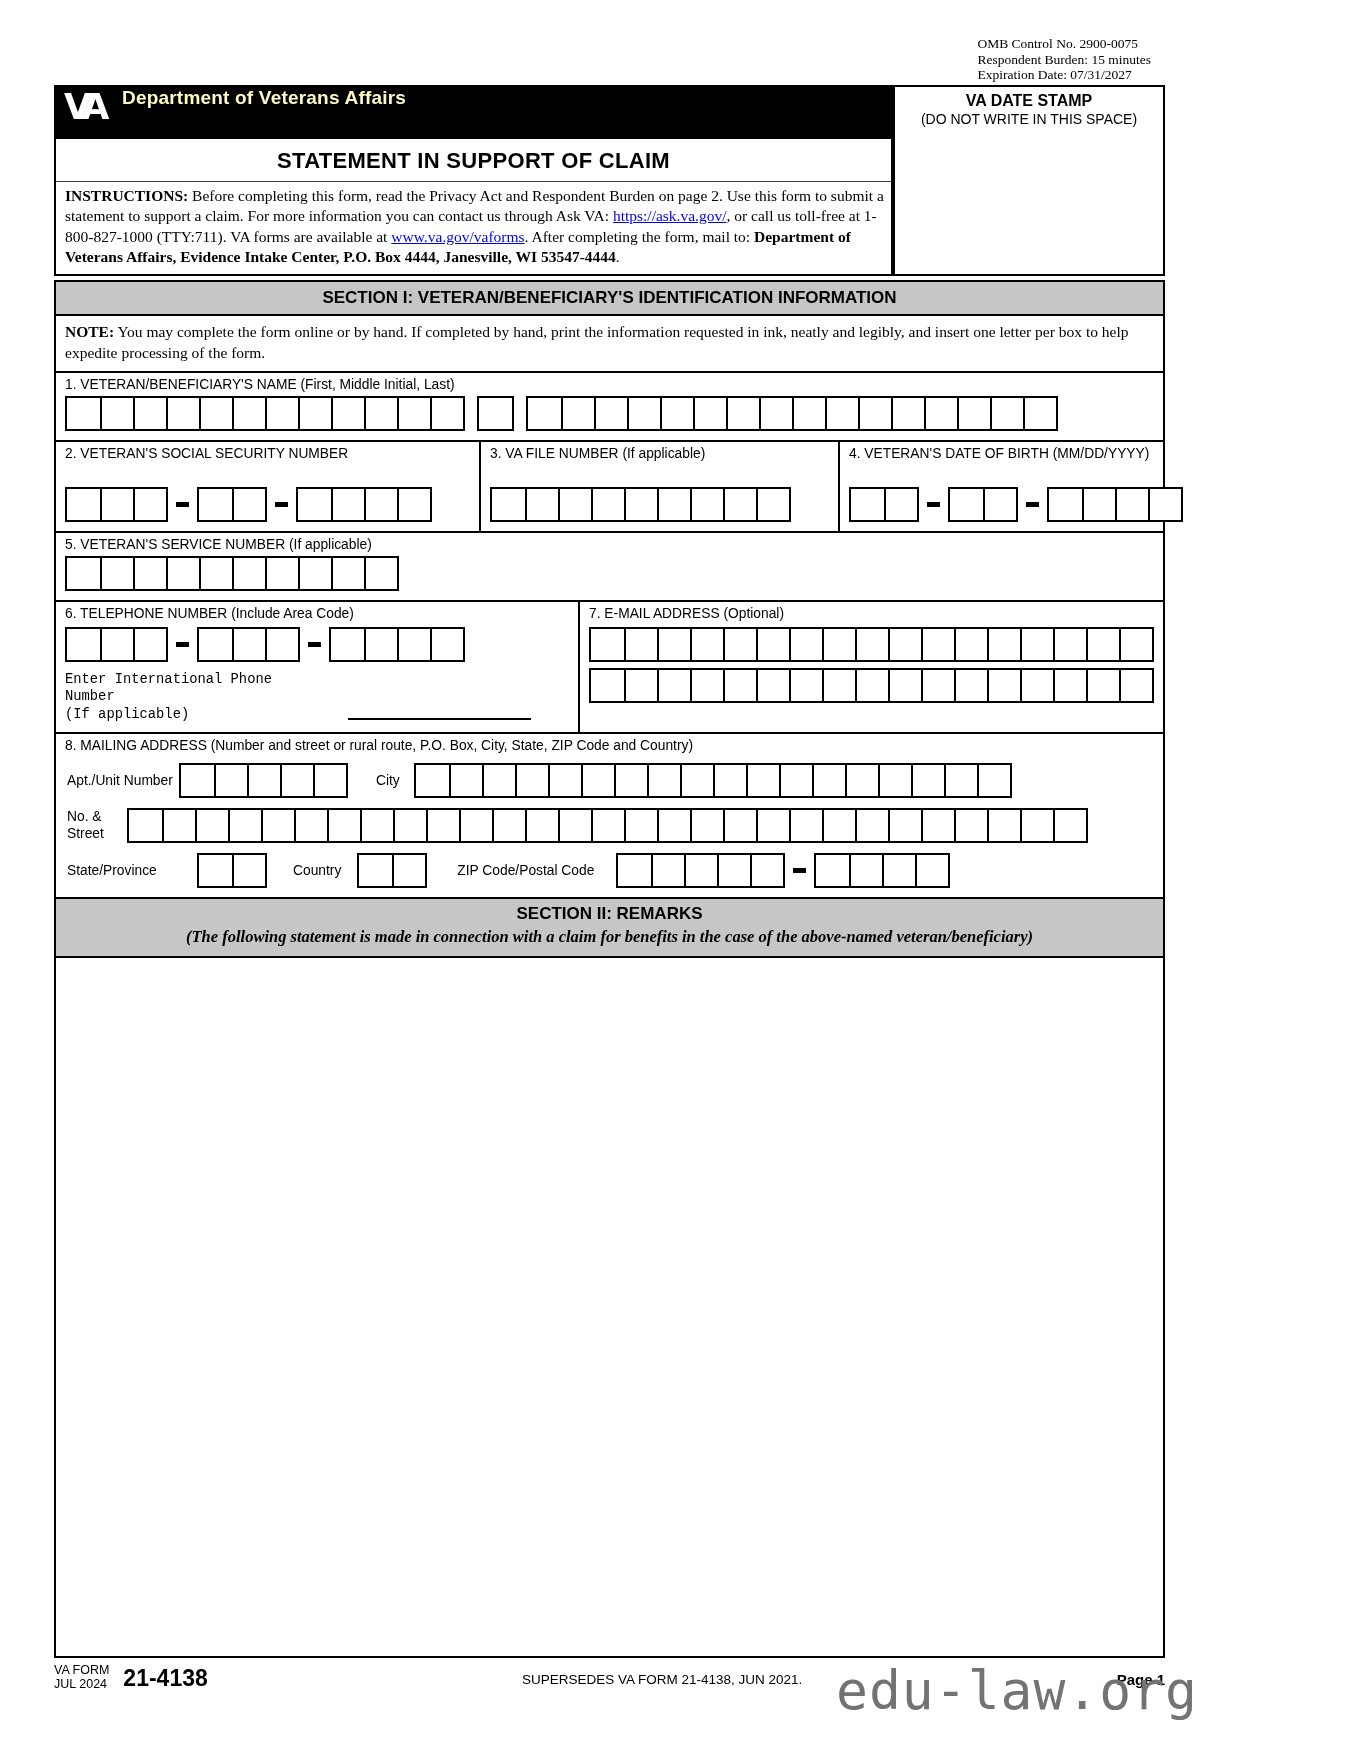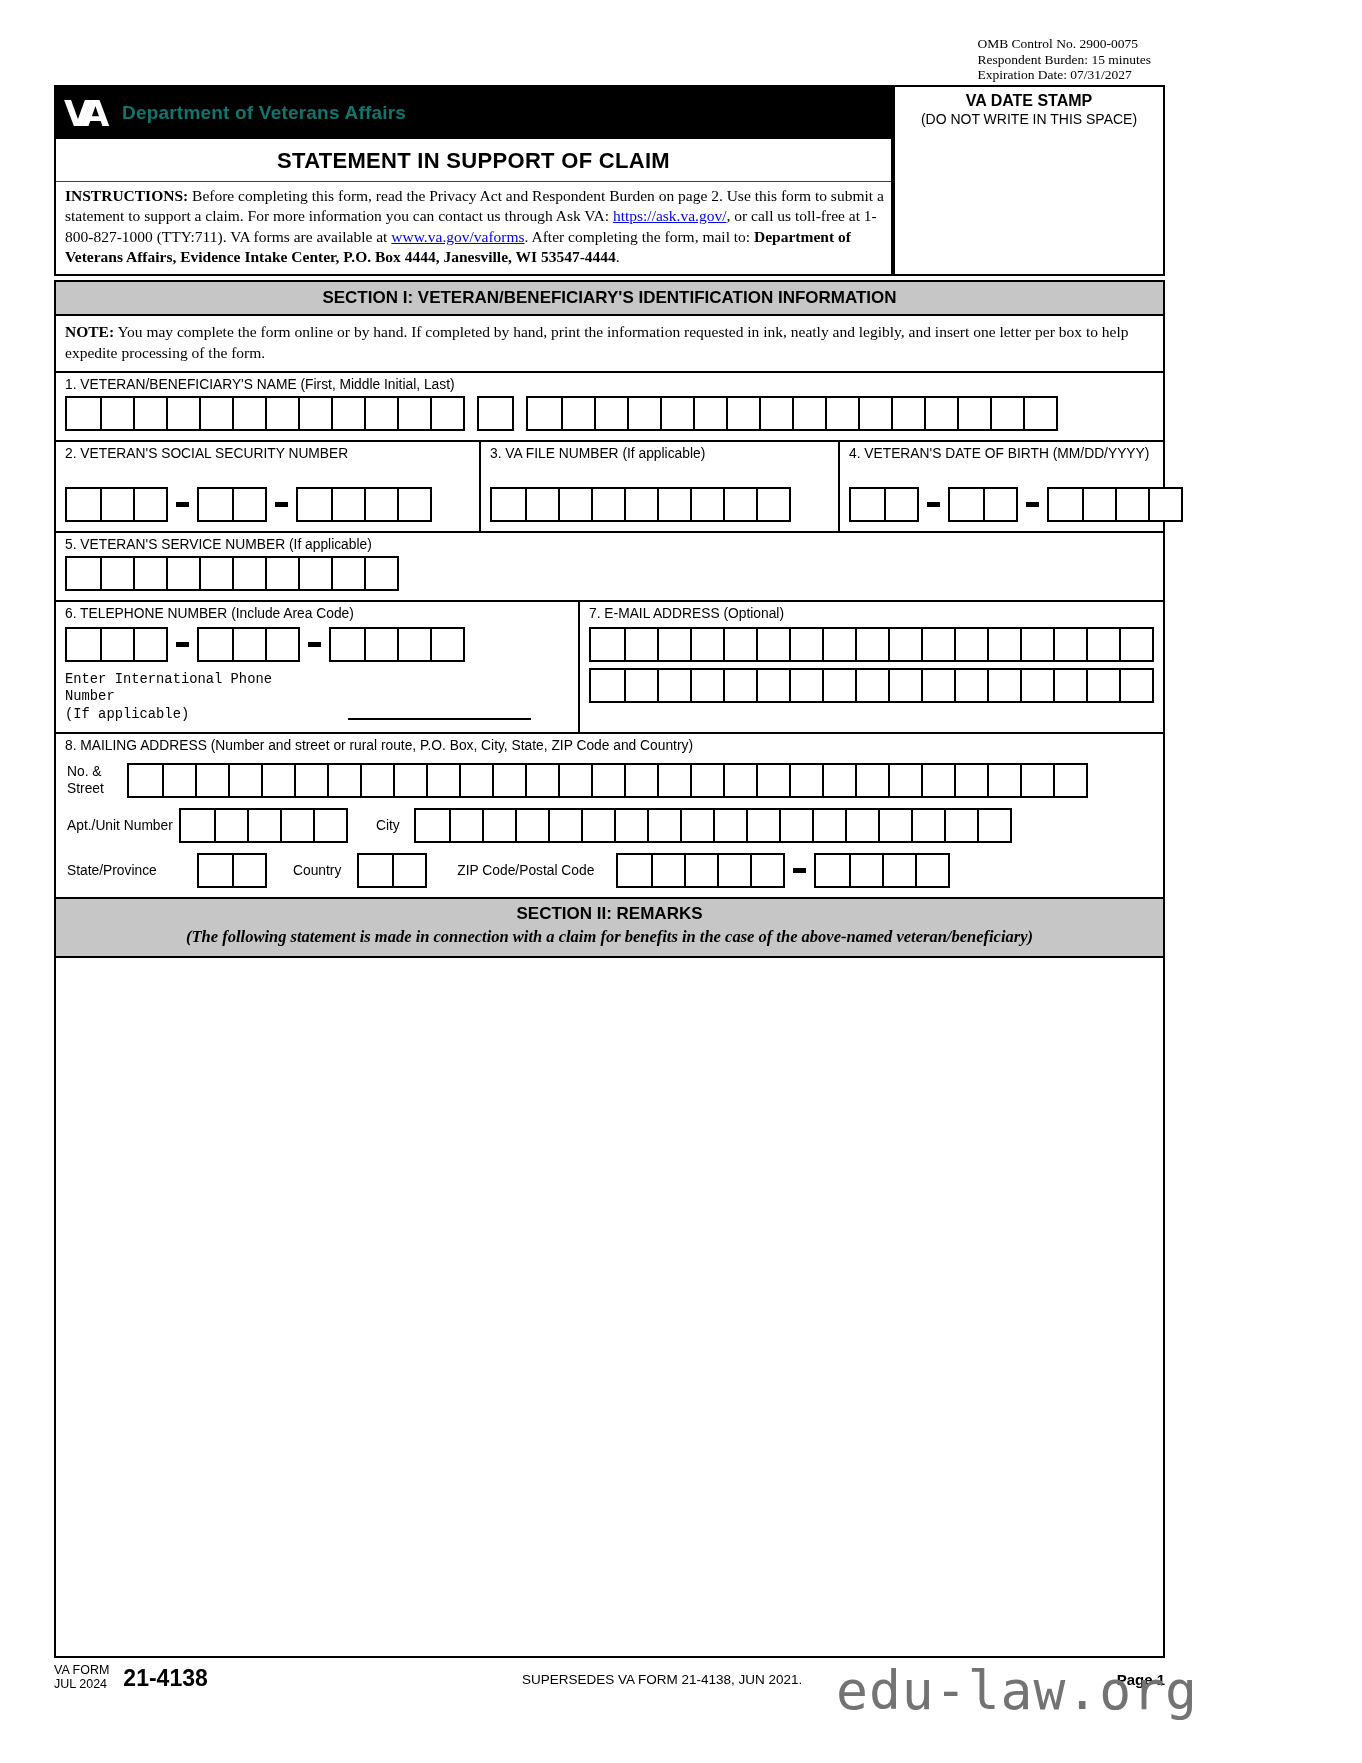--- a/index.html
+++ b/index.html
@@ -6,21 +6,21 @@
   html,body { background:#fff; }
   body { width:1362px; height:1763px; position:relative; font-family:"Liberation Sans",sans-serif; color:#000; overflow:hidden; }
   .sheet { position:absolute; left:54px; top:36px; width:1111px; }
 
   
   .omb { font-family:"Liberation Serif",serif; font-size:13.5px; line-height:1.16; width:fit-content; margin-left:auto; margin-right:14px; margin-bottom:2px; }
 
   
   .top { display:flex; align-items:stretch; }
   .top-left { width:839px; border:2px solid #000; background:#fff; }
-  .banner { background:#000; color:#0f766e; height:52px; display:flex; align-items:center; padding-left:8px; }
+  .banner { background:#000; color:#fef9c3; height:52px; display:flex; align-items:flex-start; padding-left:8px; }
   .va-logo { display:inline-flex; margin-right:8px; }
   .agency { font-weight:bold; font-size:19px; letter-spacing:0.2px; }
   .form-title { text-align:center; font-weight:bold; font-size:22px; padding:9px 0 7px 0; letter-spacing:0.3px; }
   .instructions { border-top:1px solid #404040; padding:4px 6px 6px 9px; font-family:"Liberation Serif",serif; font-size:15.5px; line-height:1.32; }
   .instructions .b { font-weight:bold; }
   .link { color:#0000EE; text-decoration:underline; cursor:pointer; }
   .stamp-box { width:272px; border:2px solid #000; border-left-width:2px; margin-left:0; background:#fff; padding-top:5px; }
   .stamp-title { text-align:center; font-weight:bold; font-size:16px; }
   .stamp-note { text-align:center; font-size:14px; margin-top:1px; }
 
@@ -321,67 +321,67 @@
             </div>
         </div>
       </div>
     </div>
 
     <div class="field">
       <div class="flabel">
         <span>8. MAILING ADDRESS</span> <span>(Number and street or rural route, P.O. Box, City, State, ZIP Code and Country)</span>
       </div>
       <div class="addr-row">
+        <div class="addr-sub apt-lbl">Apt./Unit Number</div>
+        <div class="comb">
+            <div class="cell"></div>
+            <div class="cell"></div>
+            <div class="cell"></div>
+            <div class="cell"></div>
+            <div class="cell"></div>
+          </div>
+        <div class="addr-sub inline-lbl">City</div>
+        <div class="comb">
+            <div class="cell"></div>
+            <div class="cell"></div>
+            <div class="cell"></div>
+            <div class="cell"></div>
+            <div class="cell"></div>
+            <div class="cell"></div>
+            <div class="cell"></div>
+            <div class="cell"></div>
+            <div class="cell"></div>
+            <div class="cell"></div>
+            <div class="cell"></div>
+            <div class="cell"></div>
+            <div class="cell"></div>
+            <div class="cell"></div>
+            <div class="cell"></div>
+            <div class="cell"></div>
+            <div class="cell"></div>
+            <div class="cell"></div>
+          </div>
+      </div>
+      <div class="addr-row">
         <div class="addr-sub street-lbl">
           <div>No. &amp;</div>
           <div>Street</div>
         </div>
         <div class="comb">
             <div class="cell"></div>
             <div class="cell"></div>
             <div class="cell"></div>
             <div class="cell"></div>
             <div class="cell"></div>
             <div class="cell"></div>
             <div class="cell"></div>
             <div class="cell"></div>
             <div class="cell"></div>
             <div class="cell"></div>
             <div class="cell"></div>
-            <div class="cell"></div>
-            <div class="cell"></div>
-            <div class="cell"></div>
-            <div class="cell"></div>
-            <div class="cell"></div>
-            <div class="cell"></div>
-            <div class="cell"></div>
-            <div class="cell"></div>
-            <div class="cell"></div>
-            <div class="cell"></div>
-            <div class="cell"></div>
-            <div class="cell"></div>
-            <div class="cell"></div>
-            <div class="cell"></div>
-            <div class="cell"></div>
-            <div class="cell"></div>
-            <div class="cell"></div>
-            <div class="cell"></div>
-          </div>
-      </div>
-      <div class="addr-row">
-        <div class="addr-sub apt-lbl">Apt./Unit Number</div>
-        <div class="comb">
-            <div class="cell"></div>
-            <div class="cell"></div>
-            <div class="cell"></div>
-            <div class="cell"></div>
-            <div class="cell"></div>
-          </div>
-        <div class="addr-sub inline-lbl">City</div>
-        <div class="comb">
             <div class="cell"></div>
             <div class="cell"></div>
             <div class="cell"></div>
             <div class="cell"></div>
             <div class="cell"></div>
             <div class="cell"></div>
             <div class="cell"></div>
             <div class="cell"></div>
             <div class="cell"></div>
             <div class="cell"></div>

